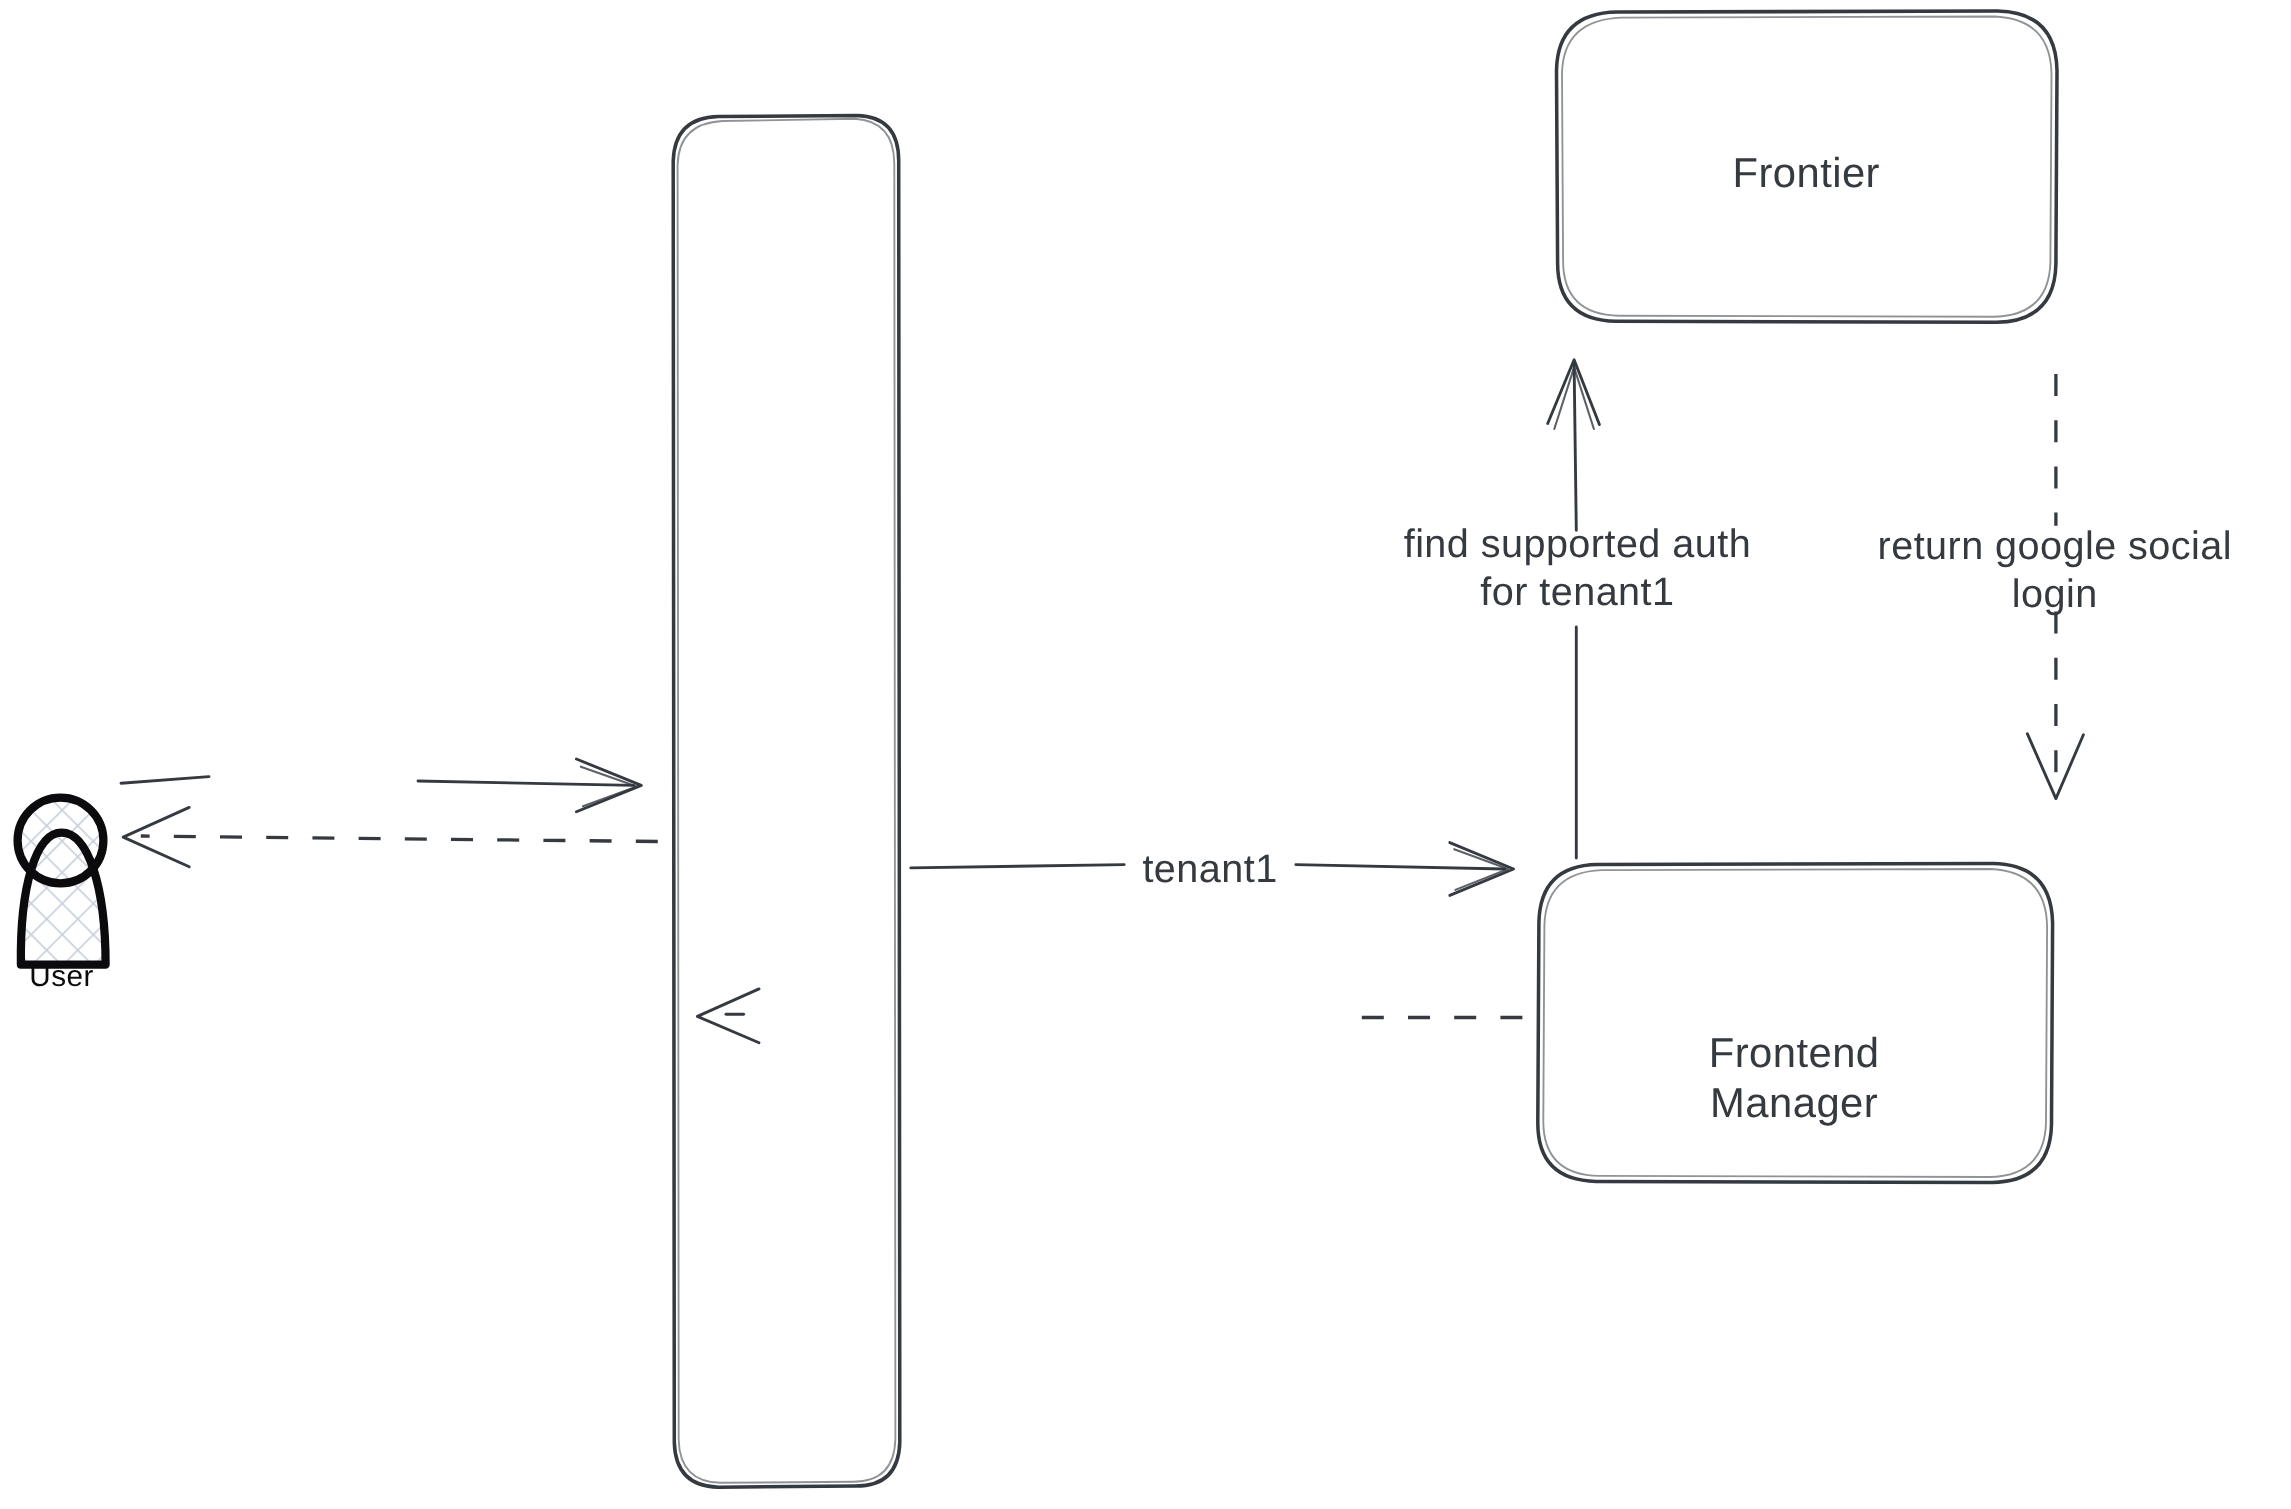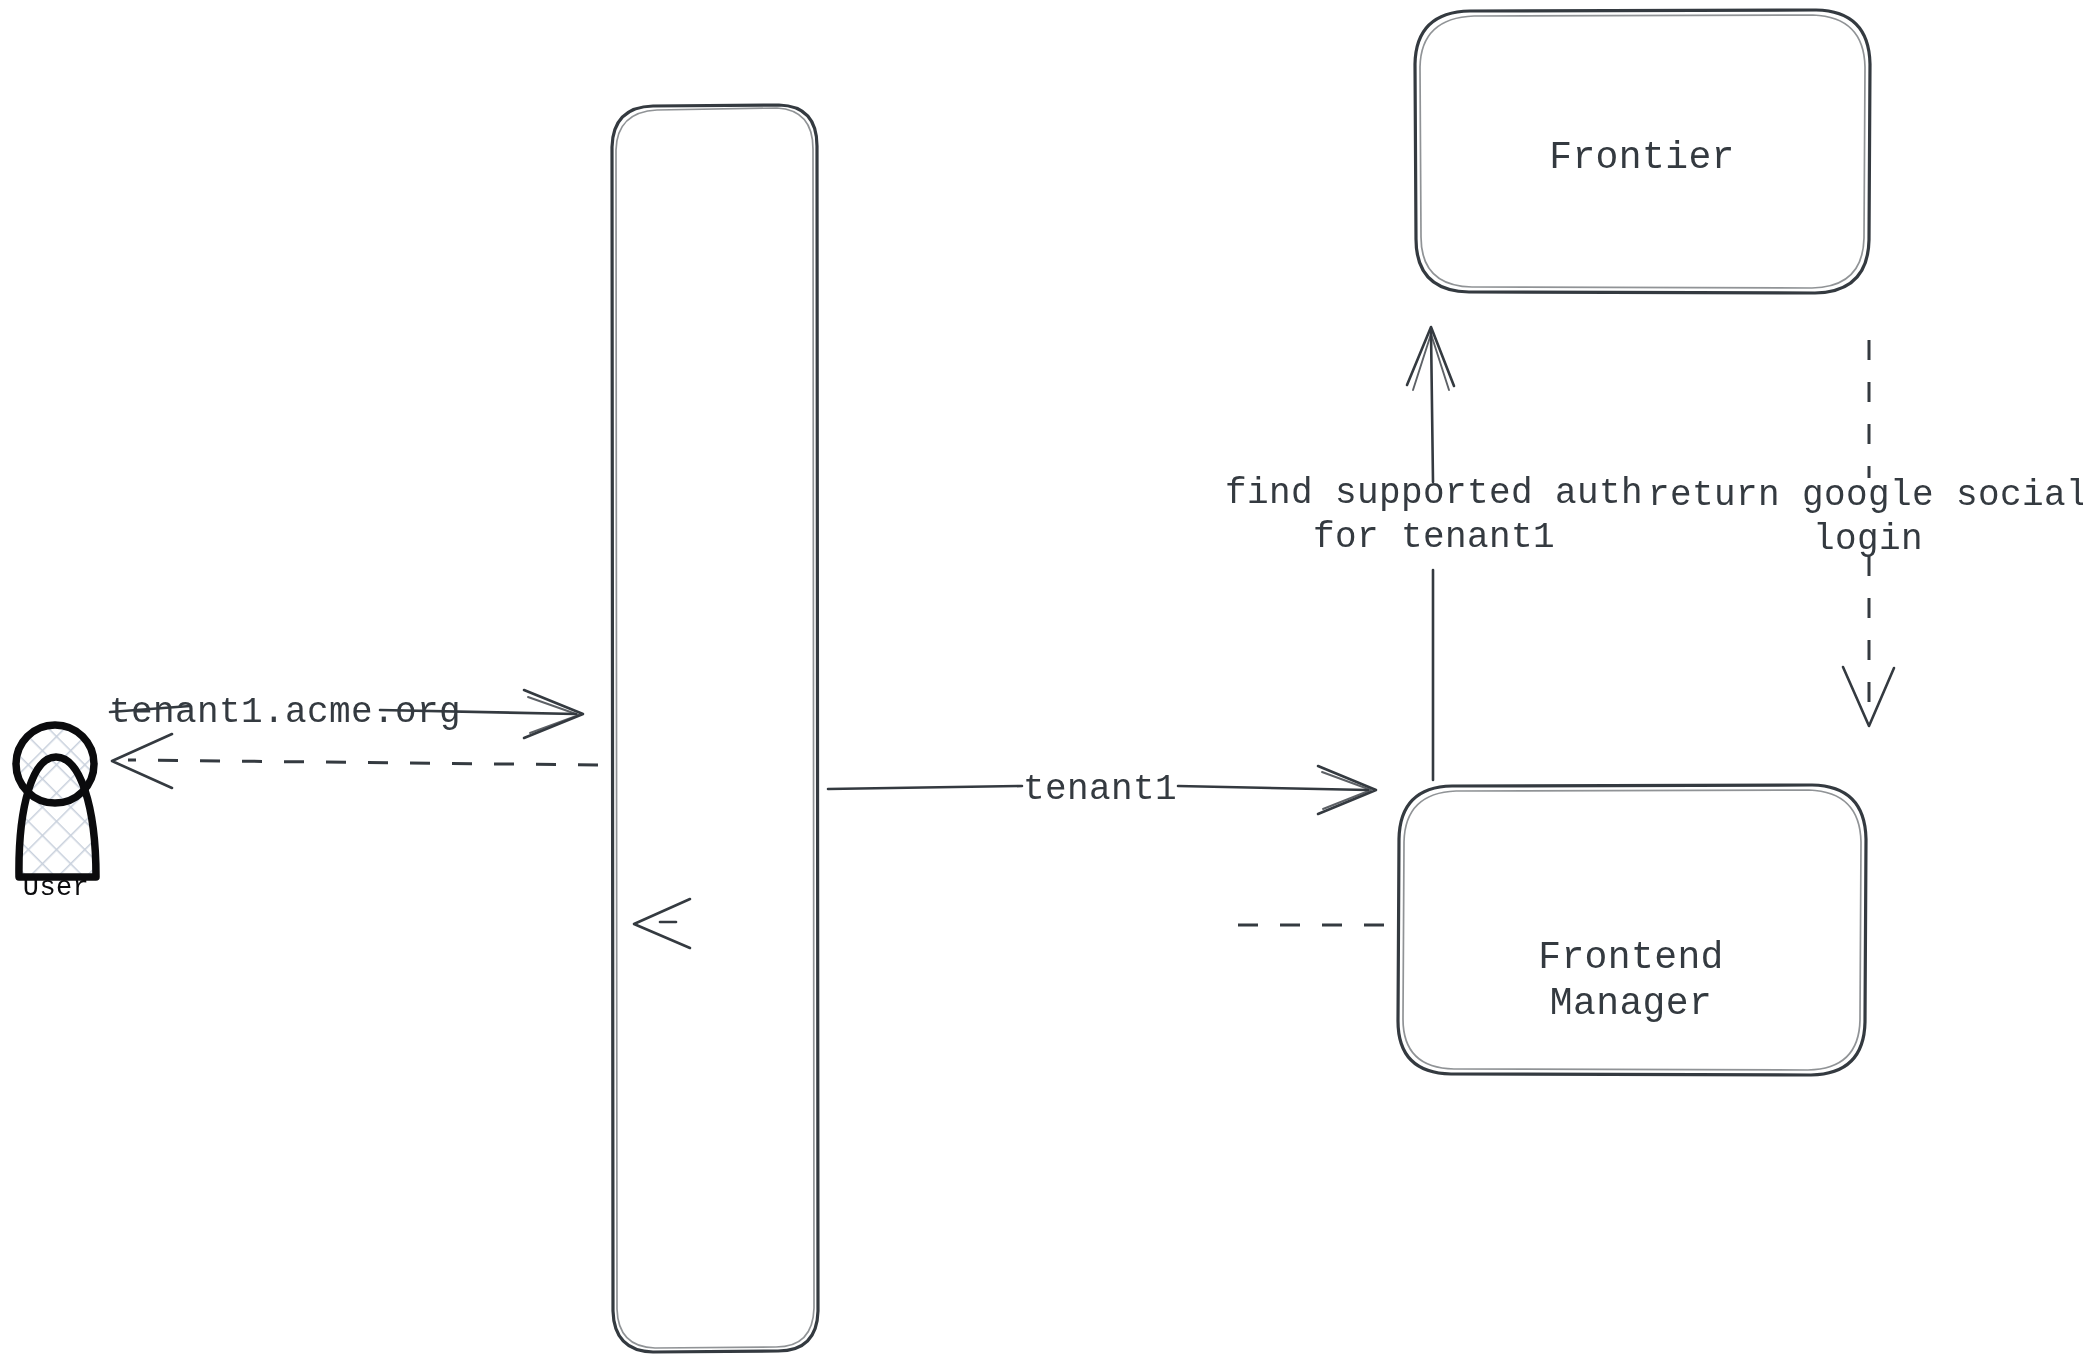--- a/index.html
+++ b/index.html
@@ -56,21 +56,21 @@
     stroke-linecap: round;
     stroke-linejoin: round;
   }
   .actor-fill {
     stroke: none;
   }
   
   .lbl {
     position: absolute;
     color: #343a40;
-    font-family: Liberation Mono, monospace;
+    font-family: Liberation Sans, sans-serif;
     font-size: 37px;
     line-height: 1.22;
     letter-spacing: 0.4px;
     white-space: pre;
     text-align: center;
     transform: translate(-50%, -50%);
   }
   .lbl.node-label {
     font-size: 38px;
   }
@@ -176,21 +176,20 @@
   </svg>
 
 
   <div class="lbl node-label" style="left:1642px; top:158px;">Frontier</div>
 
   <div class="lbl node-label" style="left:1631px; top:981px;">Frontend
 Manager</div>
 
   <div class="lbl actor-label" style="left:56px; top:888px;">User</div>
 
-  <div class="lbl edge-label" style="left:285px; top:713px;">tenant1.acme.org</div>
 
   <div class="lbl edge-label" style="left:1100px; top:790px;">tenant1</div>
 
 
   <div class="lbl edge-label" style="left:1434px; top:516px;">find supported auth
 for tenant1</div>
 
   <div class="lbl edge-label" style="left:1868px; top:518px;">return google social
 login</div>
 

